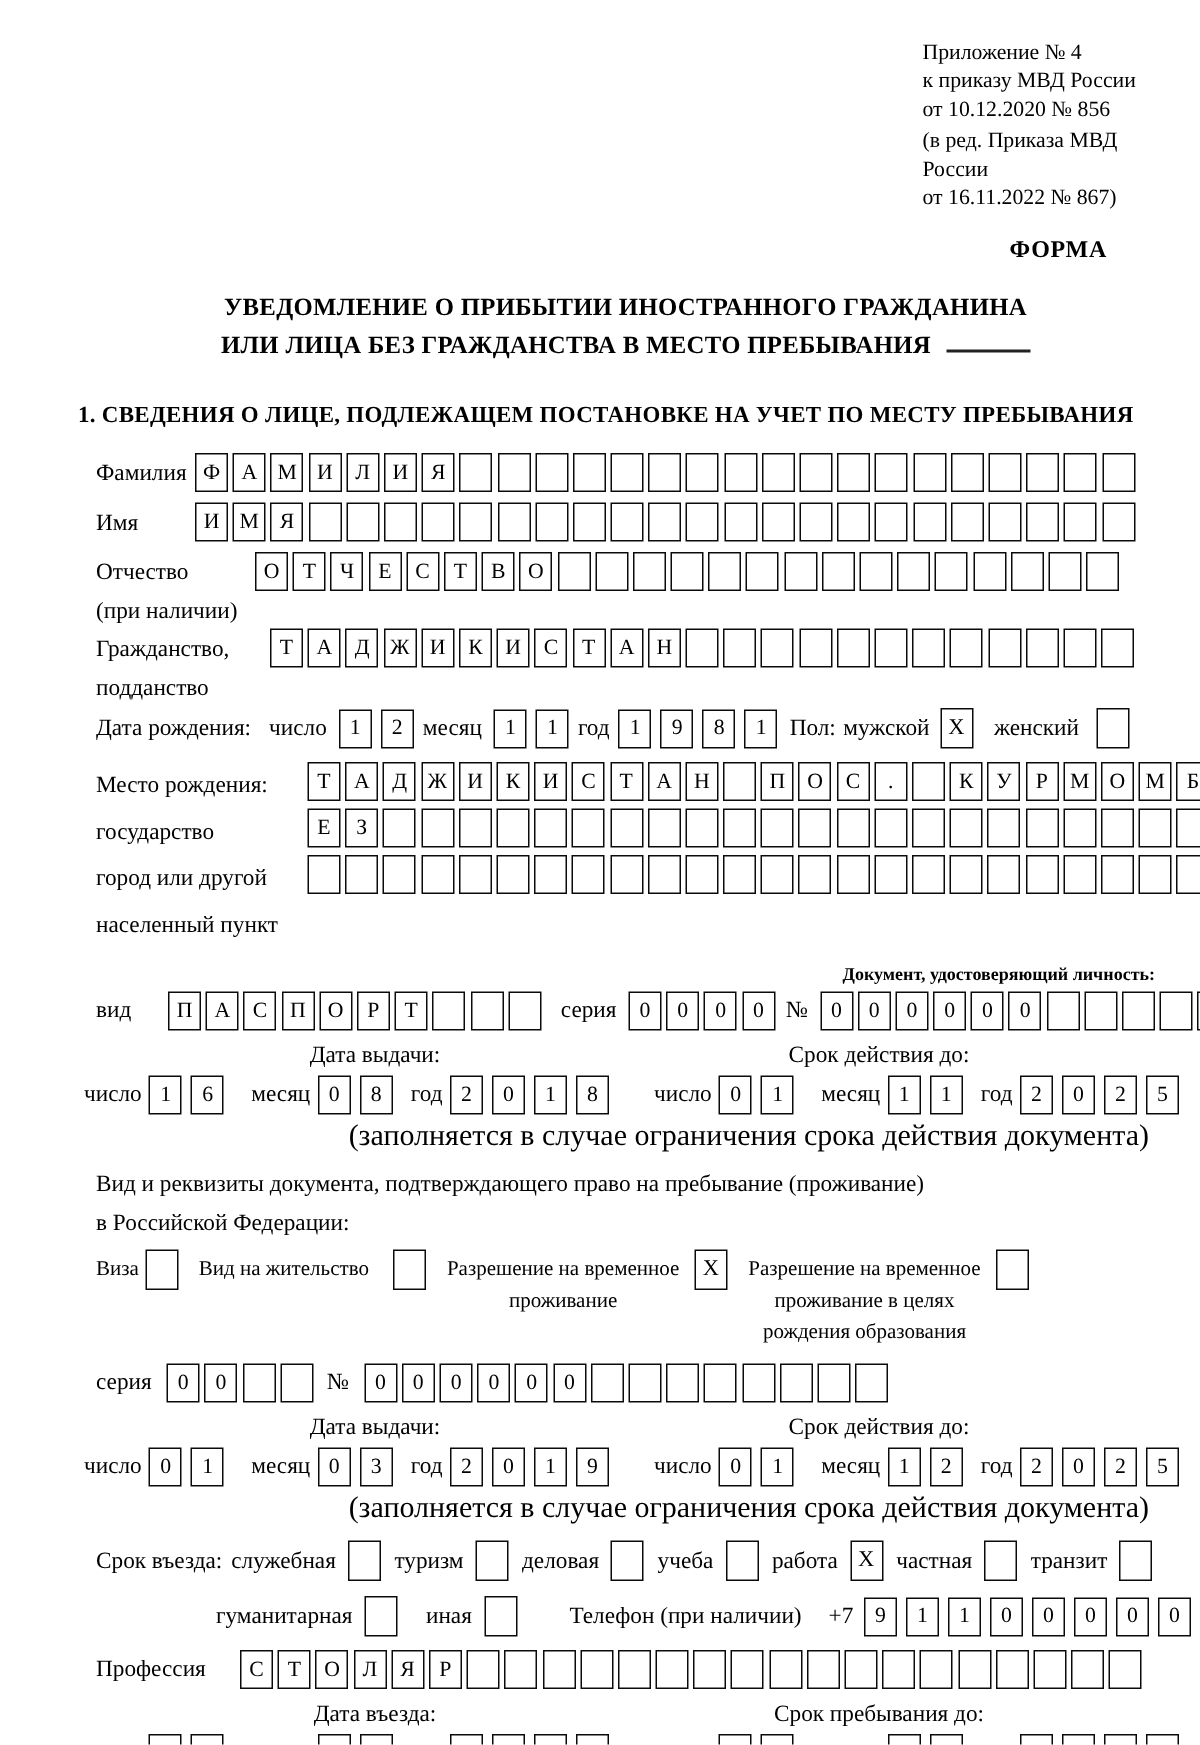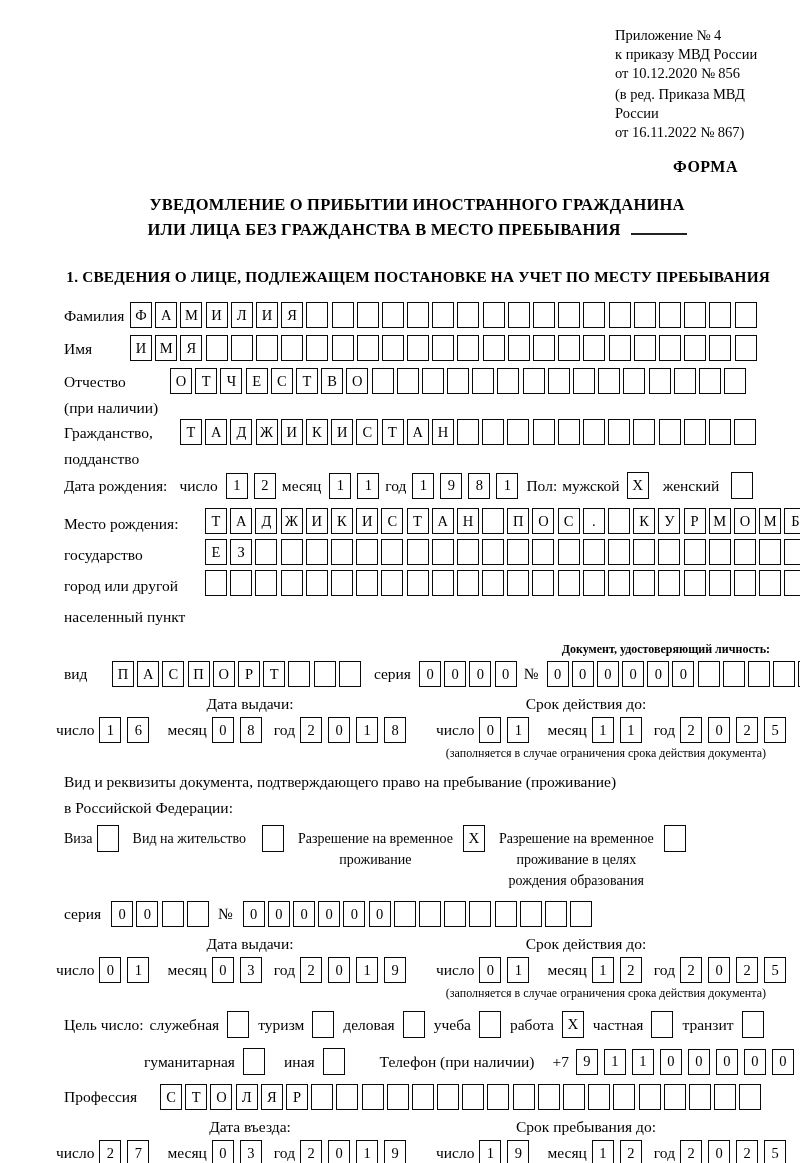--- a/index.html
+++ b/index.html
@@ -5,21 +5,21 @@
   html,body{margin:0;padding:0;background:#ffffff;}
   body{width:800px;height:1163px;overflow:hidden;font-family:"Liberation Serif", serif;color:#000;}
   .page{padding:26px 30px 10px 64px;position:relative;}
   
   .ref-block{margin-left:551px;font-size:14.5px;line-height:19px;}
   .ref-sub{margin-top:2px;}
   .forma{font-weight:bold;font-size:16px;text-align:right;padding-right:32px;margin-top:16px;letter-spacing:.5px;}
   
   .title{text-align:center;font-weight:bold;font-size:16.5px;line-height:25px;margin-top:16px;letter-spacing:.2px;}
   .title-underline{display:inline-block;width:56px;border-bottom:2.2px solid #222;height:14px;margin-left:10px;}
-  .section-heading{font-weight:bold;font-size:15.3px;margin-top:26px;margin-left:-12px;text-align:right;letter-spacing:.2px;}
+  .section-heading{font-weight:bold;font-size:15.3px;margin-top:26px;margin-left:-12px;text-align:left;letter-spacing:.2px;}
   
   .row{display:flex;align-items:flex-start;margin-top:7px;}
   .lbl{font-size:15.5px;padding-top:4px;flex:none;line-height:19px;}
   .lbl-col{font-size:15.5px;line-height:31px;flex:none;}
   .cells{display:flex;flex:none;}
   .cell{box-sizing:border-box;width:22px;height:26px;border:1.8px solid #0a0a0a;margin-right:3.2px;
         display:inline-flex;align-items:center;justify-content:center;font-size:14.5px;flex:none;background:#fff;}
   .cells.dt .cell{margin-right:6px;}
   .checkbox{box-sizing:border-box;width:22px;height:27px;border:1.8px solid #0a0a0a;display:inline-flex;
         align-items:center;justify-content:center;font-size:15px;flex:none;background:#fff;}
@@ -27,21 +27,21 @@
   
   .doc-heading{text-align:right;font-weight:bold;font-size:12px;margin-top:10px;}
   .date-headers{display:flex;font-size:15.5px;margin-top:8px;}
   .dh-left{width:372px;text-align:center;flex:none;}
   .dh-right{width:300px;text-align:center;flex:none;}
   .date-row{display:flex;align-items:flex-start;margin-top:4px;margin-left:-8px;}
   .dgroup{display:flex;align-items:flex-start;flex:none;}
   .dgroup .dlbl{margin-right:5px;}
   .dgroup .cells{margin-right:6px;}
   .dg-left{width:380px;}
-  .note-right{font-size:12px;text-align:right;padding-right:4px;margin-top:3px;}
+  .note-right{font-size:20px;text-align:right;padding-right:4px;margin-top:3px;}
   .intro{font-size:15.5px;line-height:26px;margin-top:8px;}
   
   .permits{display:flex;align-items:flex-start;margin-top:4px;}
   .p-block{display:flex;align-items:flex-start;margin-right:14px;}
   .p-block .txt{font-size:14px;line-height:21px;padding-top:3px;}
   .p-block .txt.center{text-align:center;}
   .p-block .checkbox{margin-left:10px;}
   
   .purpose-row{display:flex;align-items:center;margin-top:10px;}
   .p-item{display:flex;align-items:center;margin-right:9px;}
@@ -500,21 +500,21 @@
           <span class="cell">0</span>
           <span class="cell">2</span>
           <span class="cell">5</span>
         </span>
     </div>
   </div>
 
   <div class="note-right">(заполняется в случае ограничения срока действия документа)</div>
 
   <div class="purpose-row">
-    <span class="p-txt dlbl" style="padding-top:0;margin-right:6px;">Цель число:</span>
+    <span class="p-txt dlbl" style="padding-top:0;margin-right:6px;">Срок въезда:</span>
     <span class="p-item">
       <span class="p-txt">служебная</span>
       <span class="checkbox"></span>
     </span>
     <span class="p-item">
       <span class="p-txt">туризм</span>
       <span class="checkbox"></span>
     </span>
     <span class="p-item">
       <span class="p-txt">деловая</span>

